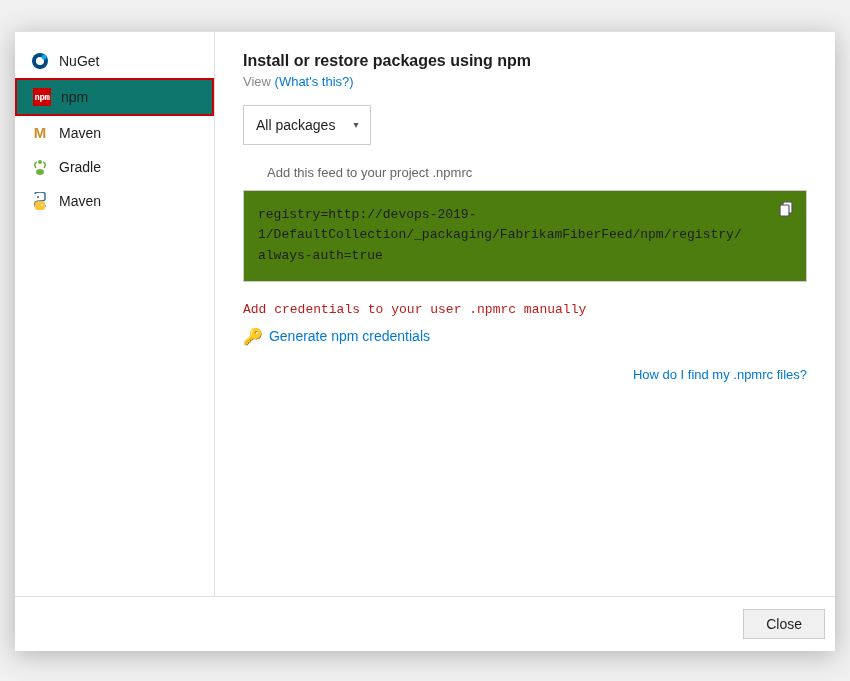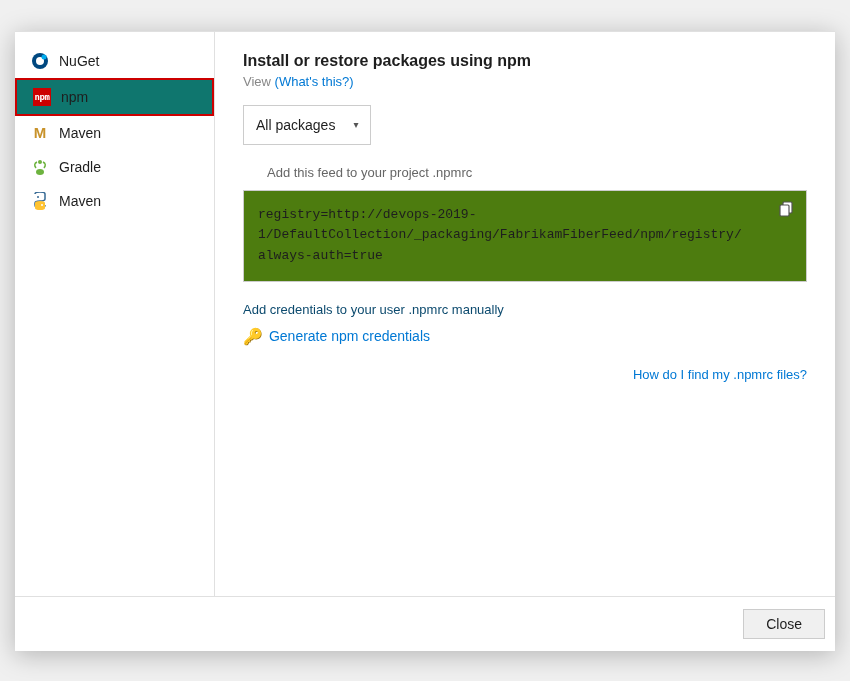--- a/index.html
+++ b/index.html
@@ -190,22 +190,23 @@
       background: none;
       border: none;
       cursor: pointer;
       color: #555;
       font-size: 16px;
       padding: 2px 4px;
     }
 
     .credentials-label {
       font-size: 13px;
-      color: #0c4a6e;
+      color: #b91c1c;
       margin-bottom: 10px;
+      font-family: Liberation Mono, monospace;
     }
 
     .generate-link {
       display: inline-flex;
       align-items: center;
       gap: 6px;
       color: #0078d4;
       text-decoration: none;
       font-size: 14px;
       cursor: pointer;

